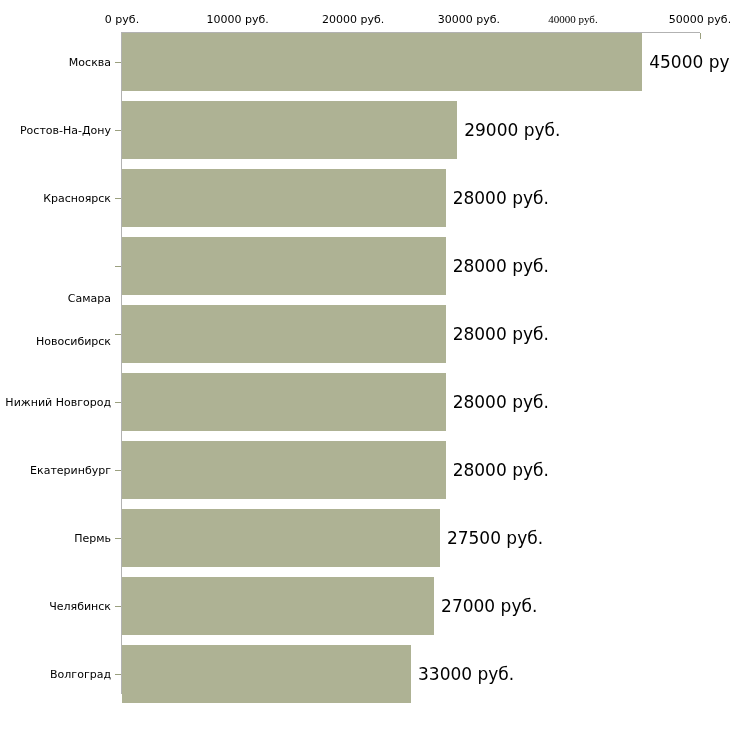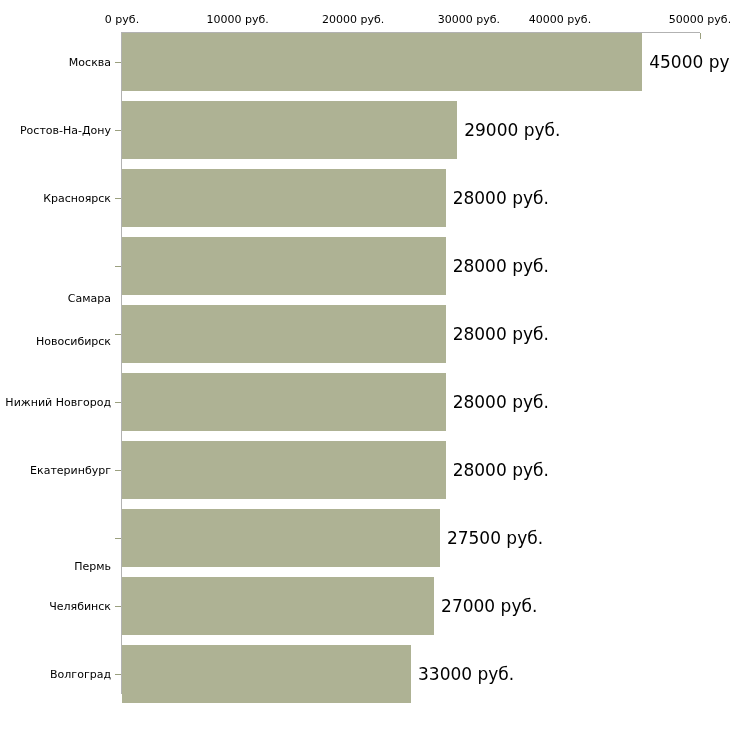--- a/index.html
+++ b/index.html
@@ -99,41 +99,41 @@
     <div id="x-ticks">
         <div class="x-tick" style="left: 122px;"></div>
         <div class="x-tick-label" style="left: 122px;">0 руб.</div>
         <div class="x-tick" style="left: 237.6px;"></div>
         <div class="x-tick-label" style="left: 237.6px;">10000 руб.</div>
         <div class="x-tick" style="left: 353.2px;"></div>
         <div class="x-tick-label" style="left: 353.2px;">20000 руб.</div>
         <div class="x-tick" style="left: 468.8px;"></div>
         <div class="x-tick-label" style="left: 468.8px;">30000 руб.</div>
         <div class="x-tick" style="left: 584.4px;"></div>
-        <div class="x-tick-label" style="left: 560px;">40000 руб.</div>
+        <div class="x-tick-label" style="left: 573px; font-family: Liberation Serif, serif;">40000 руб.</div>
         <div class="x-tick" style="left: 700px;"></div>
         <div class="x-tick-label" style="left: 700px;">50000 руб.</div>
       </div>
     <div id="y-ticks">
         <div class="y-tick" style="top: 62px;"></div>
         <div class="y-tick-label" style="top: 62px;">Москва</div>
         <div class="y-tick" style="top: 130px;"></div>
         <div class="y-tick-label" style="top: 130px;">Ростов-На-Дону</div>
         <div class="y-tick" style="top: 198px;"></div>
         <div class="y-tick-label" style="top: 198px;">Красноярск</div>
         <div class="y-tick" style="top: 266px;"></div>
         <div class="y-tick-label" style="top: 266px; margin-top: 32px;">Самара</div>
         <div class="y-tick" style="top: 334px;"></div>
         <div class="y-tick-label" style="top: 334px; margin-top: 7px;">Новосибирск</div>
         <div class="y-tick" style="top: 402px;"></div>
         <div class="y-tick-label" style="top: 402px;">Нижний Новгород</div>
         <div class="y-tick" style="top: 470px;"></div>
         <div class="y-tick-label" style="top: 470px;">Екатеринбург</div>
         <div class="y-tick" style="top: 538px;"></div>
-        <div class="y-tick-label" style="top: 566px; margin-left: 36px;">Пермь</div>
+        <div class="y-tick-label" style="top: 538px; margin-left: 36px;">Пермь</div>
         <div class="y-tick" style="top: 606px;"></div>
         <div class="y-tick-label" style="top: 606px;">Челябинск</div>
         <div class="y-tick" style="top: 674px;"></div>
         <div class="y-tick-label" style="top: 674px;">Волгоград</div>
       </div>
     <div id="bars">
         <div class="bar" style="top: 33px; height: 58px; width: 520.2px; background: rgb(174, 178, 148);"></div>
         <div class="bar-value-label" style="left: 649.2px; top: 62px;">45000 руб.</div>
         <div class="bar" style="top: 101px; height: 58px; width: 335.24px; background: rgb(174, 178, 148);"></div>
         <div class="bar-value-label" style="left: 464.24px; top: 130px; text-align: center;">29000 руб.</div>

